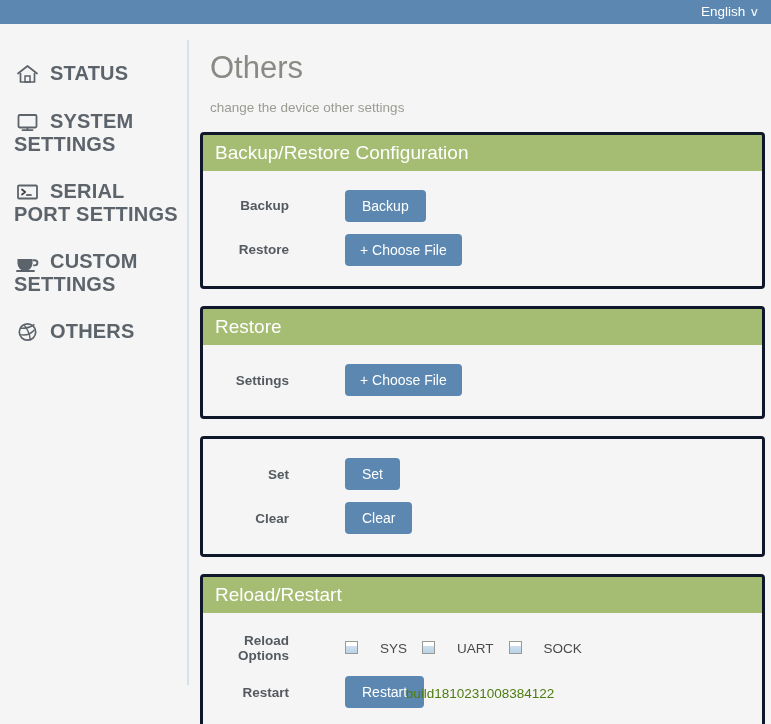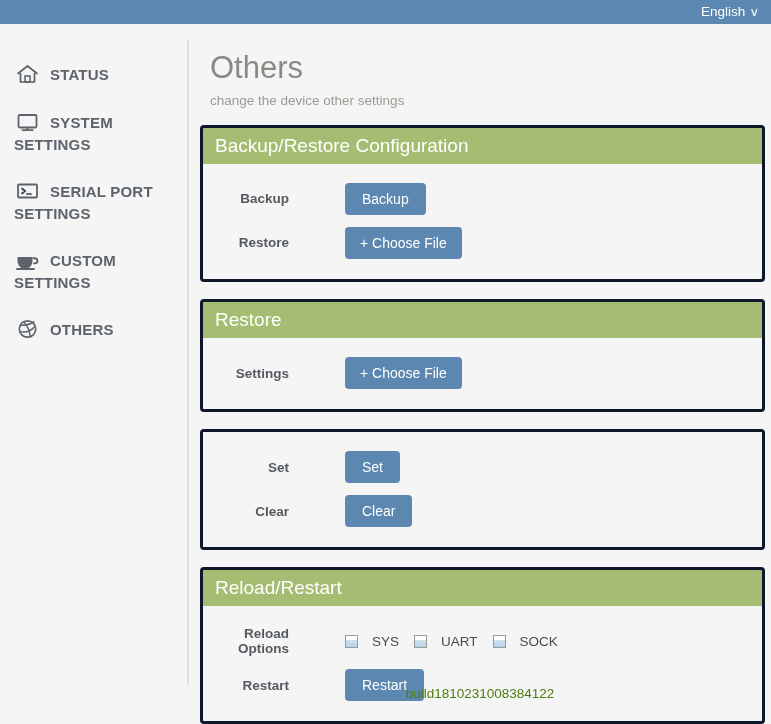--- a/index.html
+++ b/index.html
@@ -71,21 +71,21 @@
   }
   .nav-ico {
     display: inline-block;
     vertical-align: -6px;
     width: 27px;
     height: 24px;
     margin-right: 9px;
   }
   .nav-ico svg { display: block; }
   .nav-label {
-    font-size: 15px;
+    font-size: 20px;
     font-weight: bold;
     color: #5c636b;
     letter-spacing: .2px;
   }
 
   
   #main {
     position: absolute;
     top: 0; left: 189px;
     width: 582px;
@@ -94,21 +94,21 @@
   #page-title {
     font-size: 31px;
     color: #8a8a85;
     font-weight: normal;
     margin: 12px 0 0 21px;
     line-height: 1.05;
   }
   #page-sub {
     font-size: 13.5px;
     color: #9b9b94;
-    margin: 8px 0 0 21px;
+    margin: 15px 0 0 21px;
   }
 
   
   .panel {
     margin: 17px 6px 0 11px;
     border: 3px solid #0f172a;
     border-radius: 4px;
     background: #be185d;
     overflow: hidden;
   }
@@ -151,22 +151,21 @@
   .btn.wide { padding: 8px 15px; }
 
   
   .cbgroup {
     display: flex;
     align-items: center;
     gap: 15px;
   }
   .cbwrap {
     display: flex;
-    align-items: center;
-    gap: 14px;
+    gap: 22px;
     cursor: pointer;
   }
   .cbox {
     width: 13px;
     height: 13px;
     box-sizing: border-box;
     border: 1px solid #9a9a94;
     background: linear-gradient(#ffffff 0%, #ffffff 34%, #cfe0ee 36%, #b9d3e8 100%);
     display: inline-block;
   }

